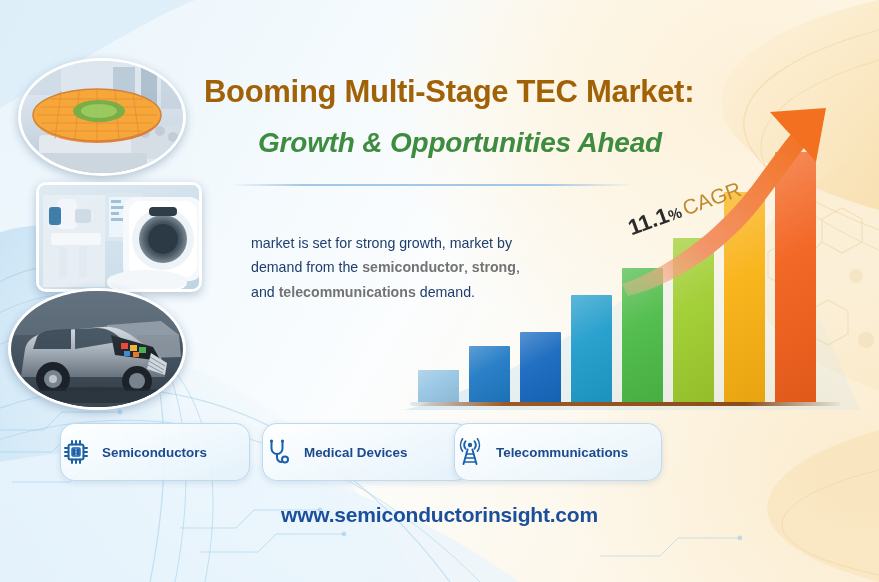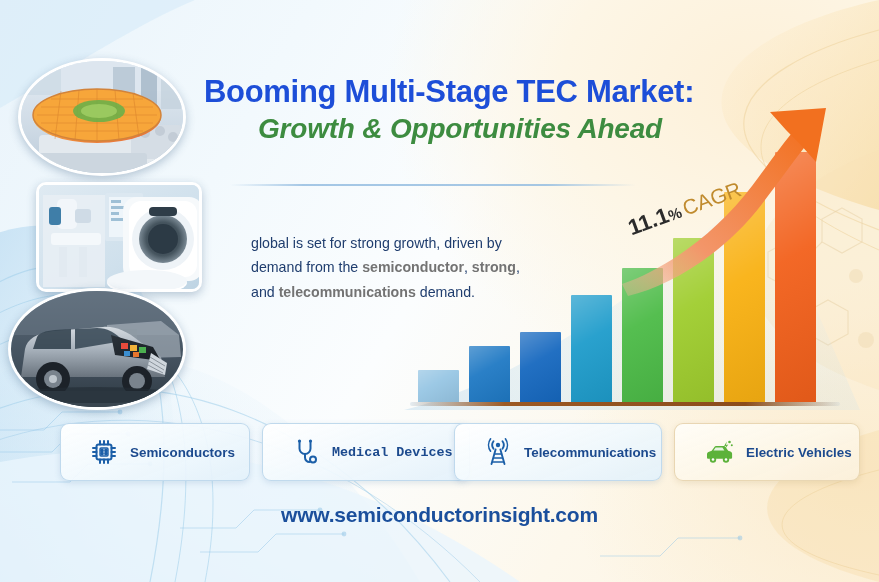--- a/index.html
+++ b/index.html
@@ -40,27 +40,27 @@
   .photo-car {
     left:8px; top:288px; width:178px; height:122px;
     border-radius:50%;
     border:3px solid #ffffff;
     box-shadow:0 3px 10px rgba(40,80,120,.30);
   }
 
   
   .title-block { position:absolute; left:204px; top:74px; width:560px; }
   .title-line1 {
-    font-size:31px; font-weight:bold; color:#1d4ed8;
+    font-size:31px; font-weight:bold; color:#a16207;
     letter-spacing:-.3px; line-height:1.14; white-space:nowrap;
   }
   .title-line2 {
     font-size:28px; font-weight:bold; font-style:italic; color:#3d8c40;
     letter-spacing:-.2px; line-height:1.2; text-align:center;
-    margin-top:3px; padding-right:48px;
+    margin-top:17px; padding-right:48px;
   }
   .divider {
     position:absolute; left:230px; top:184px; width:406px; height:2px;
     background:linear-gradient(to right, rgba(150,190,225,0), rgba(150,190,225,.85) 18%, rgba(150,190,225,.85) 78%, rgba(190,210,230,0));
   }
 
   
   .body-copy {
     position:absolute; left:251px; top:206px; width:360px;
     font-size:14.2px; line-height:1.73; color:#1f3d6e;
@@ -91,23 +91,23 @@
     font-size:21px; font-weight:bold; white-space:nowrap;
   }
   .cagr .num { color:#2b2b2b; font-size:22px; }
   .cagr .pct { color:#2b2b2b; font-size:15px; }
   .cagr .lbl { color:#c08b2e; font-size:21px; font-weight:normal; margin-left:3px; }
 
   
   .cards { position:absolute; left:60px; top:423px; width:808px; height:58px; }
   .card {
     position:absolute; top:0; height:58px;
-    border-radius:9px;
+    border-radius:15px;
     display:flex; align-items:center; gap:11px;
-    padding:0 28px;
+    padding:0 0;
     background:linear-gradient(160deg, rgba(255,255,255,.97) 0%, rgba(240,248,253,.93) 55%, rgba(226,240,250,.92) 100%);
     border:1px solid rgba(186,214,235,.9);
     box-shadow:0 2px 6px rgba(60,110,160,.16);
   }
   .card.warm {
     background:linear-gradient(160deg, rgba(255,253,247,.98) 0%, rgba(253,246,231,.95) 55%, rgba(251,240,219,.94) 100%);
     border:1px solid rgba(232,213,176,.95);
     box-shadow:0 2px 6px rgba(160,130,70,.16);
   }
   .card-label { font-size:13.4px; font-weight:bold; color:#1c4a8e; white-space:nowrap; }
@@ -357,21 +357,21 @@
   </div>
 
   <div class="title-block">
     <div class="title-line1">Booming Multi-Stage TEC Market:</div>
     <div class="title-line2">Growth &amp; Opportunities Ahead</div>
   </div>
   <div class="divider"></div>
 
   <div class="body-copy">
     <br>
-    <span>global is set for strong growth, driven by</span><br>
+    <span>market is set for strong growth, market by</span><br>
     <span>demand from the </span><b>semiconductor</b><span>, </span><b>strong</b><span>,</span><br>
     <span>and </span><b>telecommunications</b><span> demand.</span>
   </div>
 
   <div class="chart">
     <div id="bars">
         <div class="bar" style="left: 14px; width: 41px; height: 32px; background: rgb(151, 198, 228);"></div>
         <div class="bar" style="left: 65px; width: 41px; height: 56px; background: rgb(31, 121, 196);"></div>
         <div class="bar" style="left: 116px; width: 41px; height: 70px; background: rgb(22, 104, 191);"></div>
         <div class="bar" style="left: 167px; width: 41px; height: 107px; background: rgb(30, 156, 203);"></div>
@@ -412,21 +412,21 @@
       <g fill="#1b5fa8">
               <circle cx="13" cy="13.5" r=".9"></circle>
               <circle cx="17" cy="13.5" r=".9"></circle>
       <circle cx="13" cy="16.5" r=".9"></circle>
               <circle cx="17" cy="16.5" r=".9"></circle>
             </g>
     </svg>
         </span>
         <span class="card-label">Semiconductors</span>
       </div>
-      <div class="card" style="left: 202px; width: 208px; font-family: Liberation Mono, monospace;">
+      <div class="card" style="left: 202px; width: 208px;">
         <span class="card-icon">
           <svg width="30" height="30" viewBox="0 0 30 30" fill="none" stroke="#1b5fa8" stroke-width="2" stroke-linecap="round">
       <path d="M8.5 4.5v7a5.5 5.5 0 0 0 11 0v-7"></path>
       <circle cx="8.5" cy="4" r="1.6" fill="#1b5fa8" stroke="none"></circle>
       <circle cx="19.5" cy="4" r="1.6" fill="#1b5fa8" stroke="none"></circle>
       <path d="M14 17v3.5a4.5 4.5 0 0 0 4.5 4.5"></path>
       <circle cx="22" cy="22.5" r="3" stroke-width="2"></circle>
     </svg>
         </span>
         <span class="card-label">Medical Devices</span>
@@ -436,35 +436,17 @@
           <svg width="30" height="30" viewBox="0 0 30 30" fill="none" stroke="#1b5fa8" stroke-width="1.9" stroke-linecap="round">
       <circle cx="15" cy="8" r="2.2" fill="#1b5fa8" stroke="none"></circle>
       <path d="M10.5 4.2a6.5 6.5 0 0 0 0 7.6M19.5 4.2a6.5 6.5 0 0 1 0 7.6"></path>
       <path d="M7.6 1.8a10.5 10.5 0 0 0 0 12.4M22.4 1.8a10.5 10.5 0 0 1 0 12.4" stroke-width="1.6"></path>
       <path d="M12.6 12.5 8.5 27M17.4 12.5 21.5 27"></path>
       <path d="M11.6 17h6.8M10.7 21h8.6M9.7 25h10.6" stroke-width="1.5"></path>
     </svg>
         </span>
         <span class="card-label">Telecommunications</span>
       </div>
-      <div class="card warm" style="left: 614px; width: 186px;">
-        <span class="card-icon">
-          <svg width="32" height="30" viewBox="0 0 32 30" fill="none">
-      <path d="M4 20.5v-3.2c0-1 .6-1.8 1.5-2.2l3.2-1.3 2.4-3.4c.6-.9 1.6-1.4 2.7-1.4h6.4c1.1 0 2.1.5 2.7 1.4l2.3 3.3 2.3.9c1 .4 1.6 1.3 1.6 2.3v3.6c0 .7-.6 1.3-1.3 1.3H5.3c-.7 0-1.3-.6-1.3-1.3z" fill="#5cb23a"></path>
-      <path d="M10.5 13.5 12.6 10.6h6.8l2 2.9z" fill="#ffffff" opacity=".85"></path>
-      <circle cx="10" cy="22.5" r="3.2" fill="#5cb23a"></circle>
-            <circle cx="10" cy="22.5" r="1.3" fill="#ffffff"></circle>
-      <circle cx="23" cy="22.5" r="3.2" fill="#5cb23a"></circle>
-            <circle cx="23" cy="22.5" r="1.3" fill="#ffffff"></circle>
-      <path d="M23.8 4.5 21 9.2l2.3-.5-1.4 3.6 3.4-4.8-2.3.5z" fill="#5cb23a"></path>
-      <g fill="#5cb23a">
-              <circle cx="26.5" cy="5" r="1.3"></circle>
-              <circle cx="28.8" cy="8.2" r="1"></circle>
-            </g>
-    </svg>
-        </span>
-        <span class="card-label">Electric Vehicles</span>
-      </div>
     </div>
 
   <div class="footer">www.semiconductorinsight.com</div>
 
 </div>
 
 </body></html>

